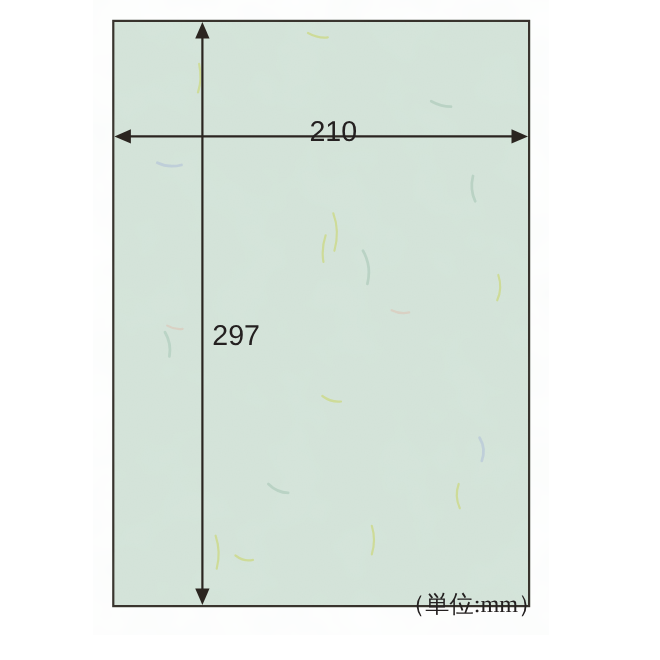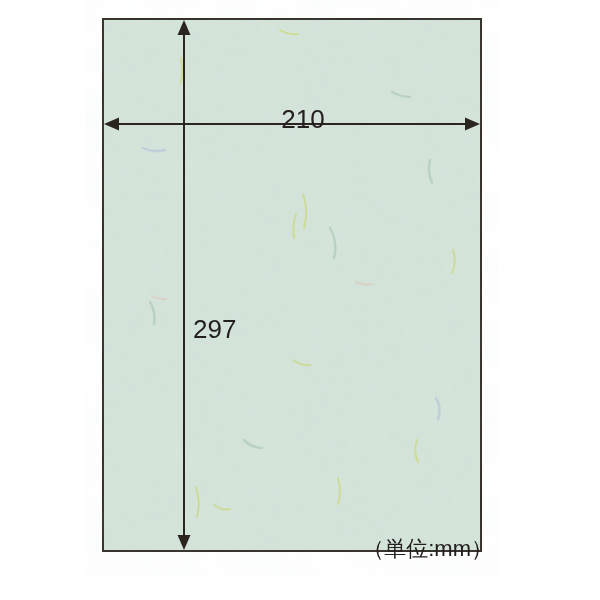--- a/index.html
+++ b/index.html
@@ -23,26 +23,26 @@
     pointer-events:none;
   }
   .dim-label{
     position:absolute;
     color:var(--text_color,#242020);
     font-size:26px;line-height:1;
     white-space:nowrap;
     margin-top:16px;
   }
   .dim-label.width{left:243px;top:90px;width:120px;text-align:center;}
-  .dim-label.height{left:193px;top:300px;}
+  .dim-label.height{left:193px;top:276px;}
   .unit-note{
     position:absolute;right:107px;top:536px;
     color:var(--text_color,#242020);
     font-size:22px;line-height:1.2;white-space:nowrap;
-    font-family:Liberation Sans, sans-serif;
+    font-family:Liberation Serif, serif;
   }
 </style>
 </head>
 <body>
 
 <div class="canvas">
 
   <div class="paper"></div>
 
   <svg class="overlay" width="600" height="600" viewBox="0 0 600 600">

